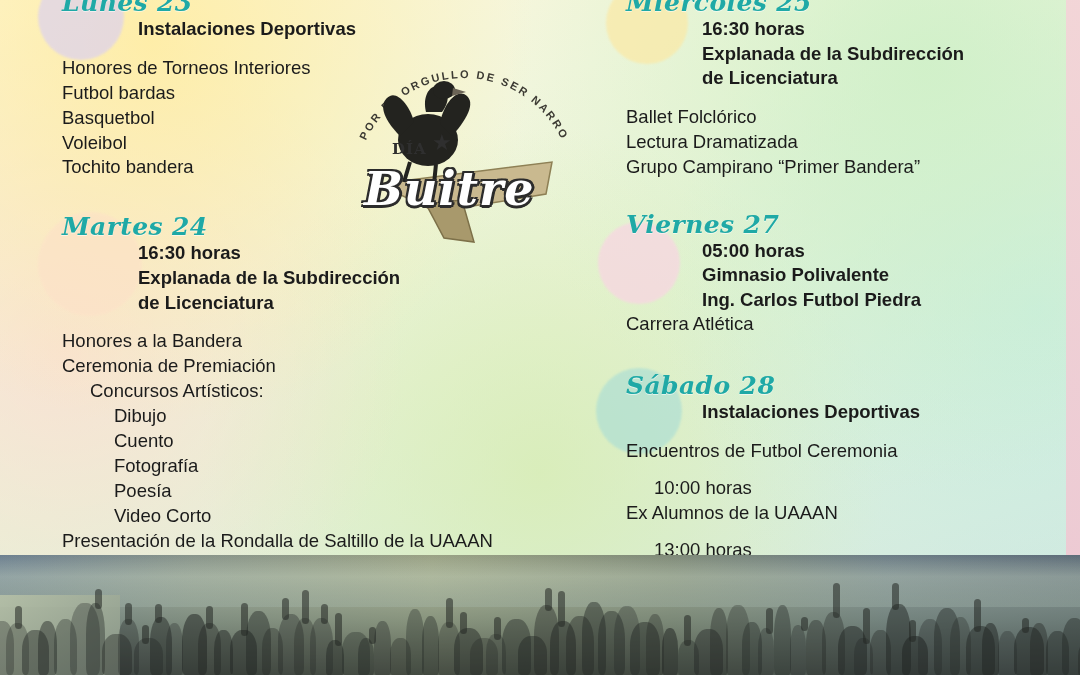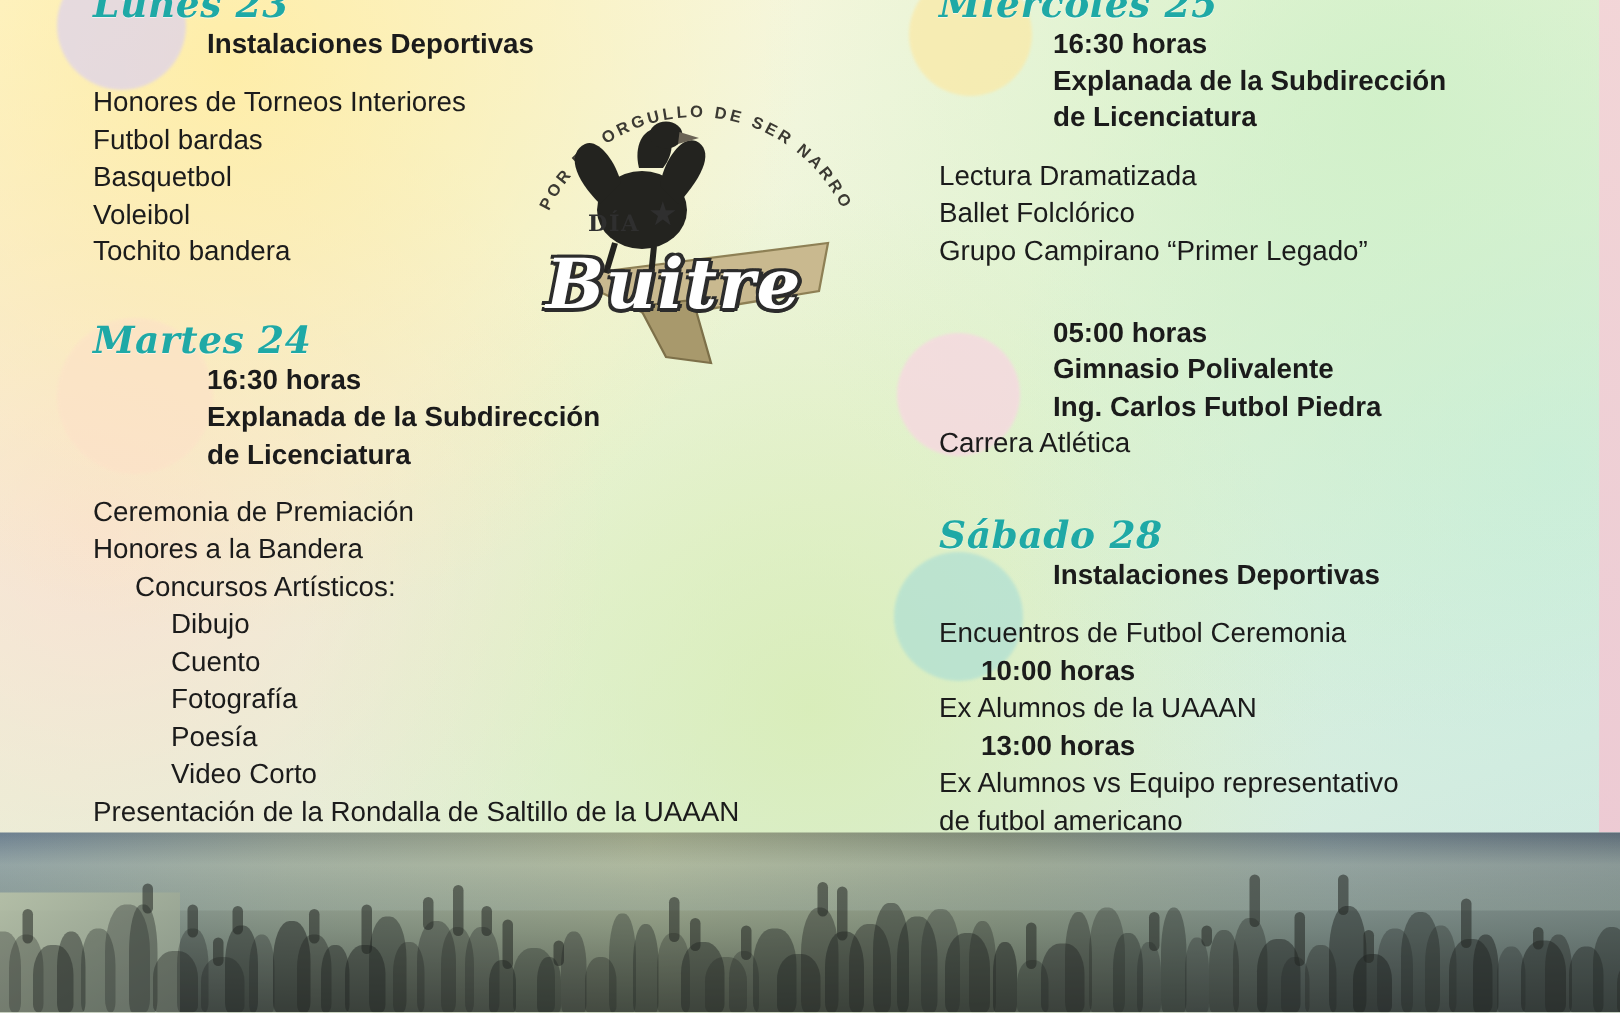--- a/index.html
+++ b/index.html
@@ -113,21 +113,21 @@
   }
   .col-right .meta { margin-left: 76px; }
 
   .body-line {
     font-size: 18.5px;
     color: #1b1b1b;
     line-height: 1.35;
   }
   .indent-1 { padding-left: 28px; }
   .indent-2 { padding-left: 52px; }
-  .bold { font-weight: bold; }
+  .bold { font-weight: normal; margin-top: 12px; }
 
   .block { margin-top: 10px; }
 
   
   #logo {
     position: absolute;
     left: 340px;
     top: 66px;
     width: 248px;
     height: 180px;
@@ -205,22 +205,22 @@
         </div>
       </div>
       <div class="block" style="margin-top: 32px;">
         <div class="day">Martes 24</div>
         <div class="meta">
           <div>16:30 horas</div>
           <div>Explanada de la Subdirección</div>
           <div>de Licenciatura</div>
         </div>
         <div style="margin-top: 14px;">
+          <div class="body-line">Honores a la Bandera</div>
           <div class="body-line">Ceremonia de Premiación</div>
-          <div class="body-line">Honores a la Bandera</div>
           <div class="body-line indent-1">Concursos Artísticos:</div>
           <div class="body-line indent-2">Dibujo</div>
           <div class="body-line indent-2">Cuento</div>
           <div class="body-line indent-2">Fotografía</div>
           <div class="body-line indent-2">Poesía</div>
           <div class="body-line indent-2">Video Corto</div>
           <div class="body-line">Presentación de la Rondalla de Saltillo de la UAAAN</div>
           <div class="body-line indent-1 bold">Vestíbulo del Auditorio Ing Carlos E. Martínez</div>
           <div class="body-line">Colectivo Estudiantil presenta Exposición Fotográfica</div>
         </div>
@@ -229,26 +229,27 @@
 
   <div class="col col-right" id="right-col">
       <div class="block" style="margin-top: -12px;">
         <div class="day">Miércoles 25</div>
         <div class="meta">
           <div>16:30 horas</div>
           <div>Explanada de la Subdirección</div>
           <div>de Licenciatura</div>
         </div>
         <div style="margin-top: 14px;">
+          <div class="body-line">Ballet Folclórico</div>
           <div class="body-line">Lectura Dramatizada</div>
-          <div class="body-line">Ballet Folclórico</div>
-          <div class="body-line">Grupo Campirano “Primer Legado”</div>
+          <div class="body-line">Grupo Campirano “Primer Bandera”</div>
         </div>
       </div>
       <div class="block" style="margin-top: 30px;">
+        <div class="day">Viernes 27</div>
         <div class="meta">
           <div>05:00 horas</div>
           <div>Gimnasio Polivalente</div>
           <div>Ing. Carlos Futbol Piedra</div>
         </div>
         <div style="margin-top: 0;">
           <div class="body-line">Carrera Atlética</div>
         </div>
       </div>
       <div class="block" style="margin-top: 34px;">

